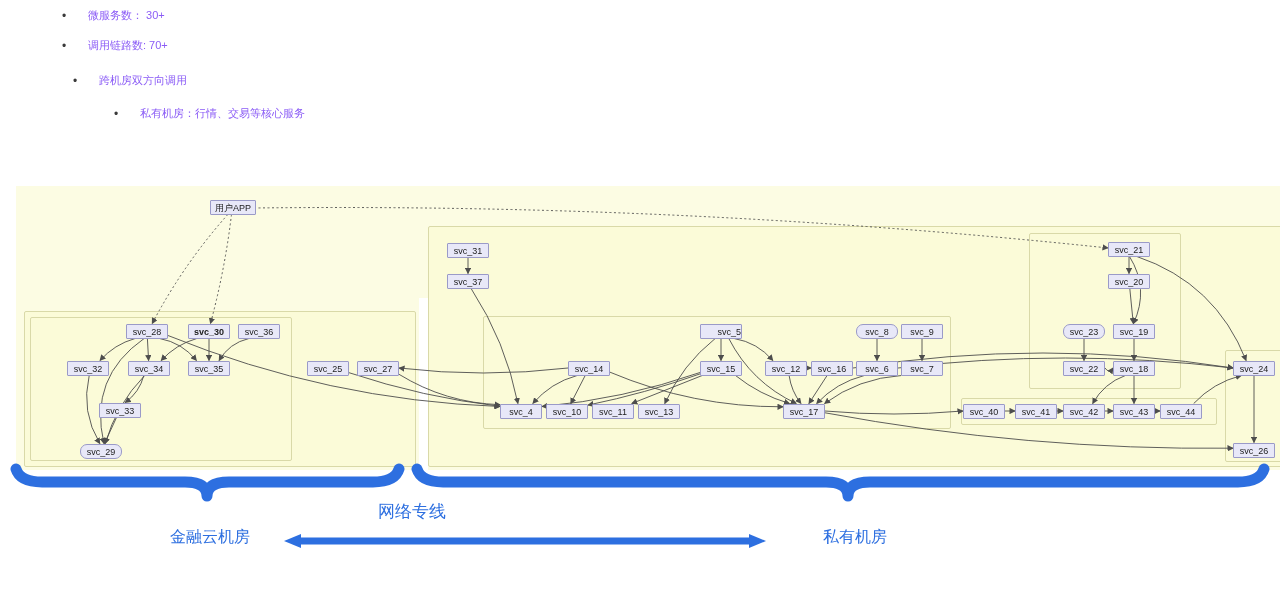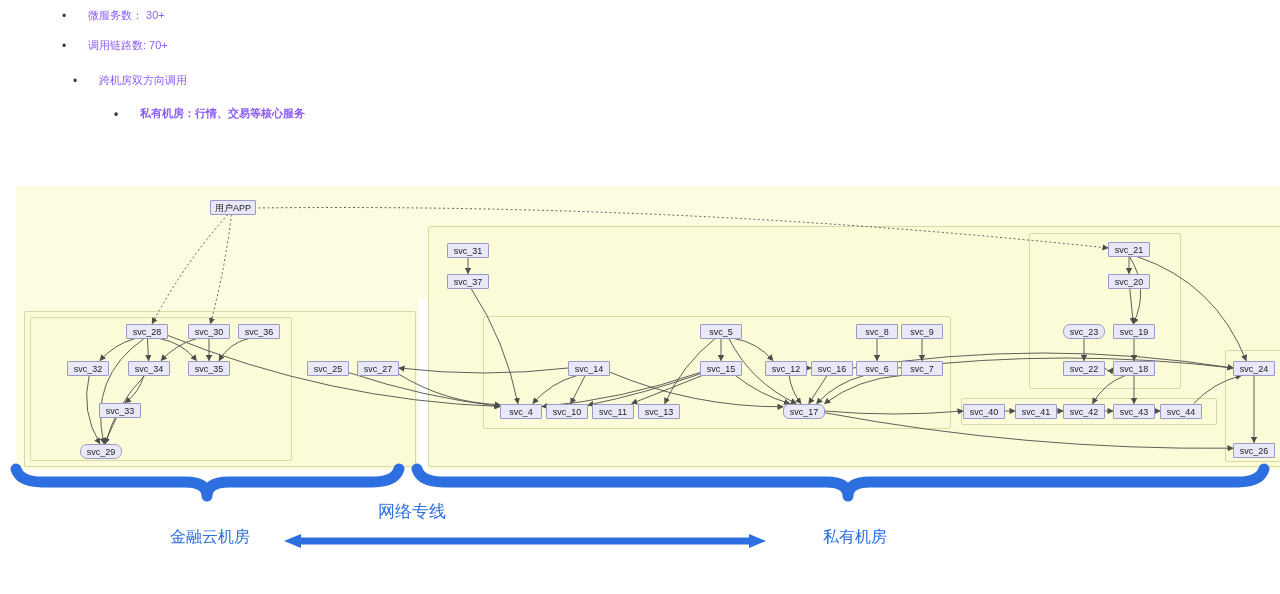--- a/index.html
+++ b/index.html
@@ -11,21 +11,21 @@
     width:1280px;height:594px;position:relative;overflow:hidden;background:#fff;
     font-family:"Liberation Sans","DejaVu Sans",sans-serif;
   }
   
   .bullets{position:absolute;left:0;top:0;width:1280px;height:180px;}
   .bullet{position:absolute;font-size:11px;color:#8b5cf6;white-space:nowrap;}
   .bullet::before{content:"•";position:absolute;left:-26px;top:1px;font-size:12px;color:#3a3a3a;}
   .b0{left:88px;top:8px;}
   .b1{left:88px;top:38px;}
   .b2{left:88px;top:73px;margin-left:11px;}
-  .b3{left:140px;top:106px;font-weight:bold;}
+  .b3{left:140px;top:106px;}
   .b4{left:140px;top:139px;}
   
   #diagram{position:absolute;left:16px;top:0;width:1280px;height:594px;}
   .band{position:absolute;left:0;top:186px;width:1280px;height:284px;background:var(--band);}
   .netgap{position:absolute;left:403px;top:298px;width:9px;height:172px;background:#ffffff;}
   .group{position:absolute;background:var(--group-fill);border:1px solid var(--group-border);border-radius:2px;box-sizing:border-box;}
   svg.layer{position:absolute;left:0;top:0;width:1280px;height:594px;pointer-events:none;}
   .node{
     position:absolute;width:42px;height:15px;line-height:14px;text-align:center;
     font-size:9px;color:#222;background:var(--node-fill);border:1px solid var(--node-border);
@@ -120,43 +120,43 @@
       <path d="M 1041.0 411.0 Q 1044.0 411.0 1047.0 411.0" fill="none" stroke="#4d4d4d" stroke-width="0.9" marker-end="url(#arrow)"></path>
       <path d="M 1089.0 411.0 Q 1093.0 411.0 1097.0 411.0" fill="none" stroke="#4d4d4d" stroke-width="0.9" marker-end="url(#arrow)"></path>
       <path d="M 1139.0 411.0 Q 1141.5 411.0 1144.0 411.0" fill="none" stroke="#4d4d4d" stroke-width="0.9" marker-end="url(#arrow)"></path>
       <path d="M 1177.7 403.5 Q 1197.4 382.6 1225.3 375.5" fill="none" stroke="#4d4d4d" stroke-width="0.9" marker-end="url(#arrow)"></path>
       <path d="M 1238.0 375.5 Q 1238.0 409.0 1238.0 442.5" fill="none" stroke="#4d4d4d" stroke-width="0.9" marker-end="url(#arrow)"></path>
     </svg>
 <div class="node wide" style="left: 194px; top: 199.5px;">用户APP</div>
     <div class="node" style="left: 431px; top: 242.5px;">svc_31</div>
     <div class="node" style="left: 431px; top: 273.5px;">svc_37</div>
     <div class="node" style="left: 110px; top: 323.5px;">svc_28</div>
-    <div class="node" style="left: 172px; top: 323.5px;">svc_30</div>
+    <div class="node" style="left: 172px; top: 323.5px; font-weight: bold;">svc_30</div>
     <div class="node" style="left: 222px; top: 323.5px;">svc_36</div>
     <div class="node" style="left: 51px; top: 360.5px;">svc_32</div>
     <div class="node" style="left: 112px; top: 360.5px;">svc_34</div>
     <div class="node" style="left: 172px; top: 360.5px;">svc_35</div>
     <div class="node" style="left: 291px; top: 360.5px;">svc_25</div>
     <div class="node" style="left: 341px; top: 360.5px;">svc_27</div>
     <div class="node" style="left: 83px; top: 402.5px;">svc_33</div>
     <div class="node" style="left: 64px; top: 443.5px; border-radius: 7px;">svc_29</div>
-    <div class="node" style="left: 684px; top: 323.5px;">svc_5</div>
-    <div class="node" style="left: 840px; top: 323.5px;">svc_8</div>
+    <div class="node" style="left: 684px; top: 323.5px; text-align: right;">svc_5</div>
+    <div class="node" style="left: 840px; top: 323.5px; border-radius: 7px;">svc_8</div>
     <div class="node" style="left: 885px; top: 323.5px;">svc_9</div>
     <div class="node" style="left: 552px; top: 360.5px;">svc_14</div>
     <div class="node" style="left: 684px; top: 360.5px;">svc_15</div>
     <div class="node" style="left: 749px; top: 360.5px;">svc_12</div>
     <div class="node" style="left: 795px; top: 360.5px;">svc_16</div>
     <div class="node" style="left: 840px; top: 360.5px;">svc_6</div>
     <div class="node" style="left: 885px; top: 360.5px;">svc_7</div>
     <div class="node" style="left: 484px; top: 403.5px;">svc_4</div>
     <div class="node" style="left: 530px; top: 403.5px;">svc_10</div>
     <div class="node" style="left: 576px; top: 403.5px;">svc_11</div>
     <div class="node" style="left: 622px; top: 403.5px;">svc_13</div>
-    <div class="node" style="left: 767px; top: 403.5px; border-radius: 6px;">svc_17</div>
+    <div class="node" style="left: 767px; top: 403.5px;">svc_17</div>
     <div class="node" style="left: 1092px; top: 241.5px;">svc_21</div>
     <div class="node" style="left: 1092px; top: 273.5px;">svc_20</div>
     <div class="node" style="left: 1047px; top: 323.5px; border-radius: 7px;">svc_23</div>
     <div class="node" style="left: 1097px; top: 323.5px;">svc_19</div>
     <div class="node" style="left: 1047px; top: 360.5px;">svc_22</div>
     <div class="node" style="left: 1097px; top: 360.5px;">svc_18</div>
     <div class="node" style="left: 947px; top: 403.5px;">svc_40</div>
     <div class="node" style="left: 999px; top: 403.5px;">svc_41</div>
     <div class="node" style="left: 1047px; top: 403.5px;">svc_42</div>
     <div class="node" style="left: 1097px; top: 403.5px;">svc_43</div>

